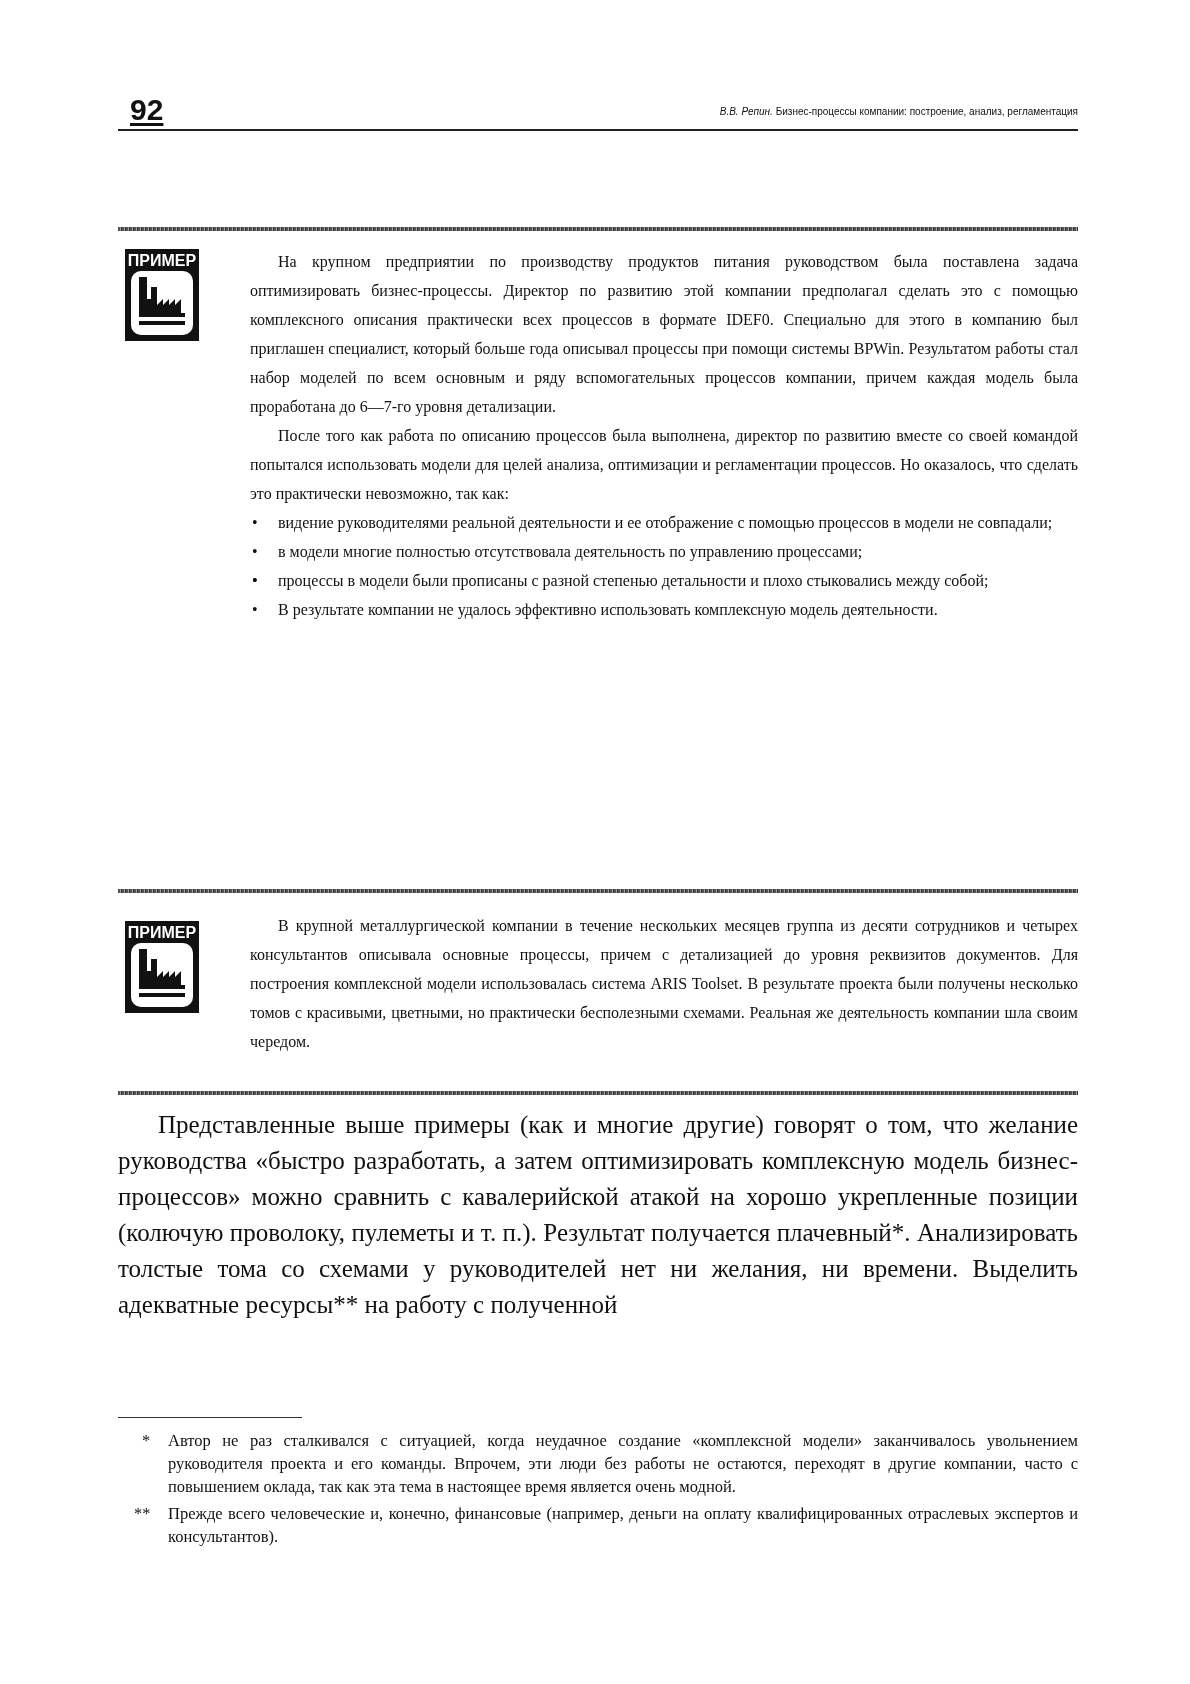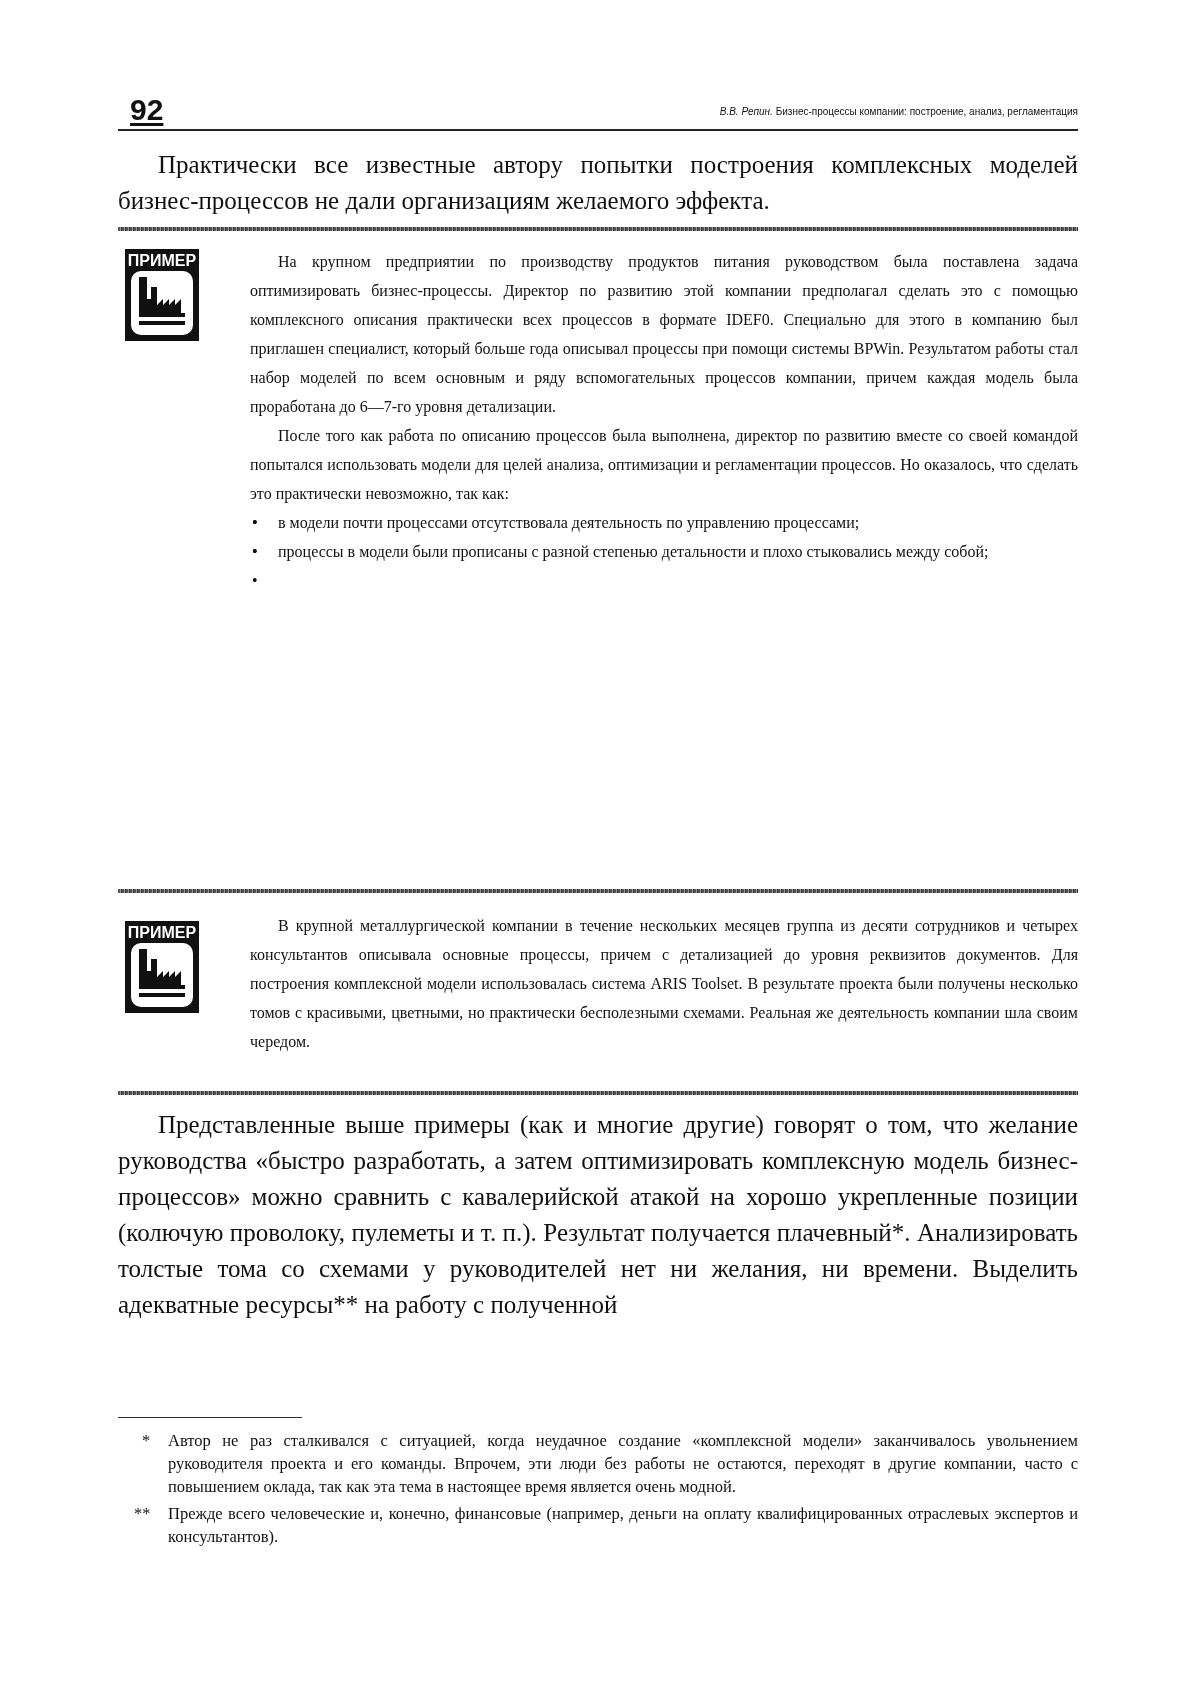--- a/index.html
+++ b/index.html
@@ -31,45 +31,43 @@
 </head>
 <body>
 
 <div class="page">
 
   <div class="running-head">
     <span class="page-num">92</span>
     <span class="head-title"><span class="author">В.В. Репин.</span><span> Бизнес-процессы компании: построение, анализ, регламентация</span></span>
   </div>
 
-  <div class="para-large" style="top:146px;">
-    <p>Практически все известные автору попытки построения комплексных моделей бизнес-процессов не дали организациям желаемого эффекта.</p>
-  </div>
 
   <div class="sep" style="top:226px;"></div>
 
   <svg class="example-icon" style="top:248px;" viewBox="0 0 74 92">
     <rect x="0" y="0" width="74" height="92" fill="#111"></rect>
     <text x="37" y="17" text-anchor="middle" fill="#fff" font-family="Liberation Sans, sans-serif" font-weight="bold" font-size="16">ПРИМЕР</text>
     <rect x="6" y="22" width="62" height="64" rx="10" fill="#fff"></rect>
     <path d="M14 28 h8 v22 h4 v-12 h6 v18 l6 -6 v6 l6 -6 v6 l6 -6 v6 l6 -6 v14 H14 Z" fill="#111"></path>
     <rect x="14" y="64" width="46" height="4" fill="#111"></rect>
     <rect x="14" y="72" width="46" height="4" fill="#111"></rect>
   </svg>
 
   <div class="example-body" style="top:246px;">
     <p>На крупном предприятии по производству продуктов питания руководством была поставлена задача оптимизировать бизнес-процессы. Директор по развитию этой компании предполагал сделать это с помощью комплексного описания практически всех процессов в формате IDEF0. Специально для этого в компанию был приглашен специалист, который больше года описывал процессы при помощи системы BPWin. Результатом работы стал набор моделей по всем основным и ряду вспомогательных процессов компании, причем каждая модель была проработана до 6—7-го уровня детализации.</p>
     <p>После того как работа по описанию процессов была выполнена, директор по развитию вместе со своей командой попытался использовать модели для целей анализа, оптимизации и регламентации процессов. Но оказалось, что сделать это практически невозможно, так как:</p>
     <ul>
-      <li><span class="bullet">•</span></li>
-      <li><span class="bullet">•</span><span>в модели почти процессами отсутствовала деятельность по управлению процессами;</span></li>
+      <li><span class="bullet">•</span><span>видение руководителями реальной деятельности и ее отображение с помощью процессов в модели не совпадали;</span></li>
+      <li><span class="bullet">•</span><span>в модели многие полностью отсутствовала деятельность по управлению процессами;</span></li>
       <li><span class="bullet">•</span></li>
       <li><span class="bullet">•</span><span>процессы в модели были прописаны с разной степенью детальности и плохо стыковались между собой;</span></li>
       <li><span class="bullet">•</span></li>
     </ul>
+    <p>В результате компании не удалось эффективно использовать комплексную модель деятельности.</p>
   </div>
 
   <div class="sep" style="top:888px;"></div>
 
   <svg class="example-icon" style="top:920px;" viewBox="0 0 74 92">
     <rect x="0" y="0" width="74" height="92" fill="#111"></rect>
     <text x="37" y="17" text-anchor="middle" fill="#fff" font-family="Liberation Sans, sans-serif" font-weight="bold" font-size="16">ПРИМЕР</text>
     <rect x="6" y="22" width="62" height="64" rx="10" fill="#fff"></rect>
     <path d="M14 28 h8 v22 h4 v-12 h6 v18 l6 -6 v6 l6 -6 v6 l6 -6 v6 l6 -6 v14 H14 Z" fill="#111"></path>
     <rect x="14" y="64" width="46" height="4" fill="#111"></rect>

